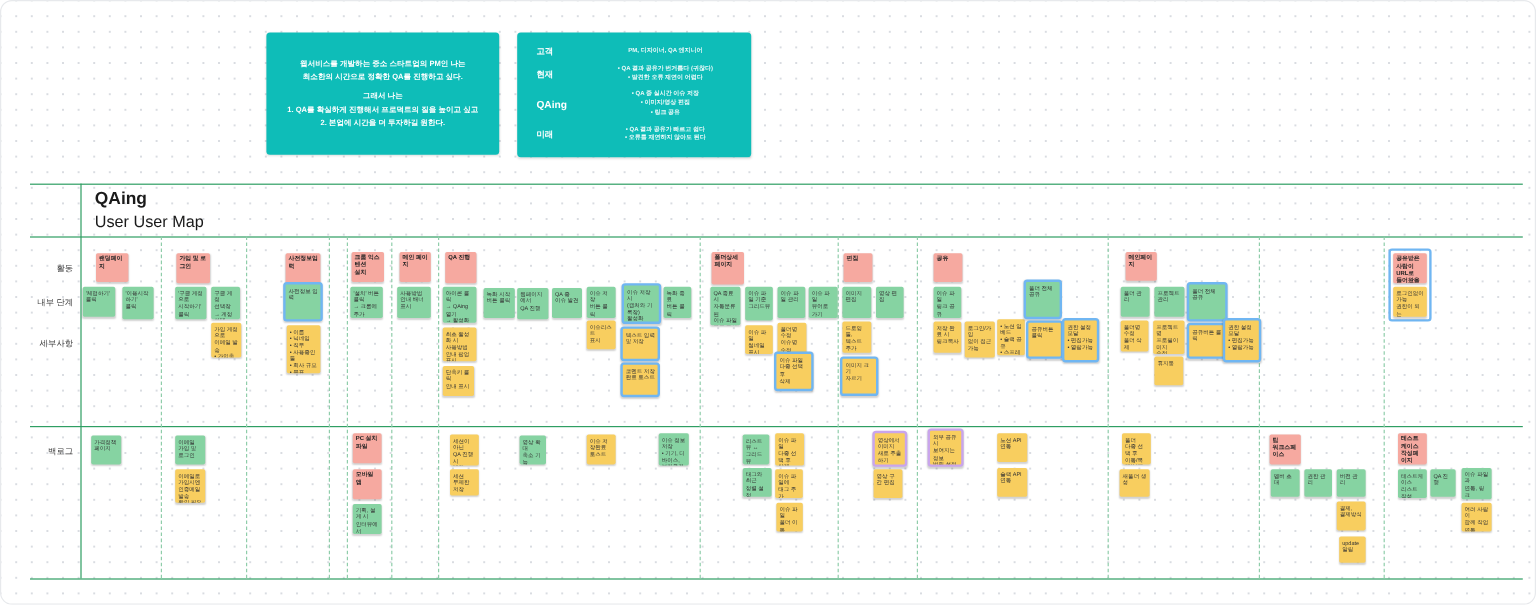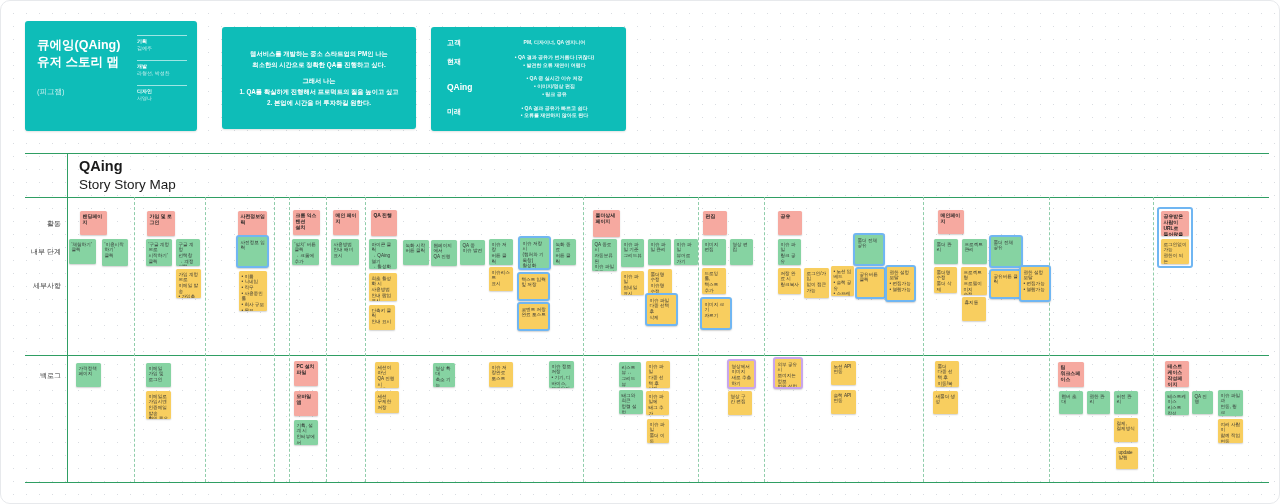--- a/index.html
+++ b/index.html
@@ -46,39 +46,20 @@
   .hdr{font-weight:700;font-size:4.9px;color:#222;}
   .b-blue{border:2.5px solid #70b6f2;border-radius:3px;}
   .b-purple{border:2.5px solid #c9a5ec;border-radius:3px;}
 </style>
 </head>
 <body>
 
 <div class="frame">
   <div class="canvas">
 
-    <div class="card card1">
-      <div class="c1-title">큐에잉(QAing)
-유저 스토리 맵</div>
-      <div class="c1-sub">(피그잼)</div>
-      <div class="c1-fields" id="title-fields">
-          <div class="c1-field">
-            <div class="c1-label">기획</div>
-            <div class="c1-value">김예주</div>
-          </div>
-          <div class="c1-field">
-            <div class="c1-label">개발</div>
-            <div class="c1-value">라형선, 박성찬</div>
-          </div>
-          <div class="c1-field">
-            <div class="c1-label">디자인</div>
-            <div class="c1-value">서영나</div>
-          </div>
-        </div>
-    </div>
 
     <div class="card card2">
       <div id="persona-lines">
           <div class="p-line">웹서비스를 개발하는 중소 스타트업의 PM인 나는</div>
           <div class="p-line">최소한의 시간으로 정확한 QA를 진행하고 싶다.</div>
           <div class="p-line gap">그래서 나는</div>
           <div class="p-line">1. QA를 확실하게 진행해서 프로덕트의 질을 높이고 싶고</div>
           <div class="p-line">2. 본업에 시간을 더 투자하길 원한다.</div>
         </div>
     </div>
@@ -130,21 +111,21 @@
         <div class="vdash" style="left: 364px; top: 196px; height: 285px;"></div>
         <div class="vdash" style="left: 582px; top: 196px; height: 285px;"></div>
         <div class="vdash" style="left: 697px; top: 196px; height: 285px;"></div>
         <div class="vdash" style="left: 763px; top: 196px; height: 285px;"></div>
         <div class="vdash" style="left: 922px; top: 196px; height: 285px;"></div>
         <div class="vdash" style="left: 1048px; top: 196px; height: 285px;"></div>
         <div class="vdash" style="left: 1152px; top: 196px; height: 285px;"></div>
       </div>
 
     <div class="bt1">QAing</div>
-    <div class="bt2">Story Story Map</div>
+    <div class="bt2">User User Map</div>
 
     <div class="row-label" style="top:218px">활동</div>
     <div class="row-label" style="top:246px">내부 단계</div>
     <div class="row-label" style="top:280px">세부사항</div>
     <div class="row-label" style="top:370px">백로그</div>
 
     <div id="notes-layer">
         <div class="note c-p hdr" style="left: 79px; top: 210px; width: 27px; height: 24px;">랜딩페이지</div>
         <div class="note c-g" style="left: 68px; top: 238px; width: 27px; height: 25px;">'체험하기' 클릭</div>
         <div class="note c-g" style="left: 101px; top: 238px; width: 26px; height: 27px;">'이용시작하기'

